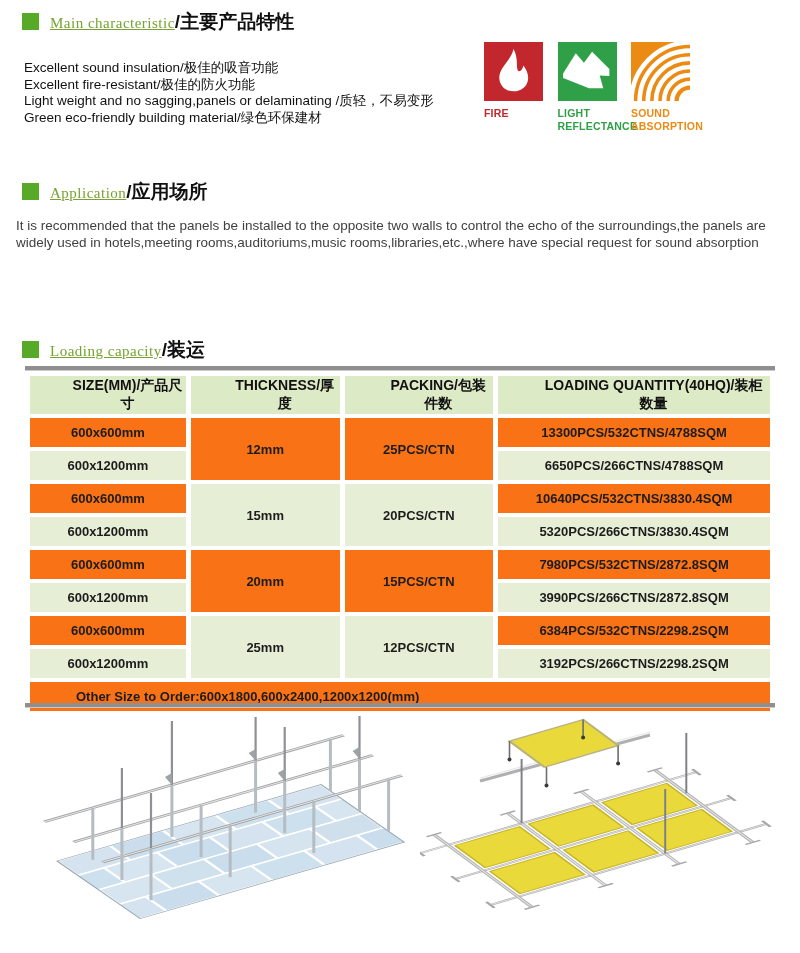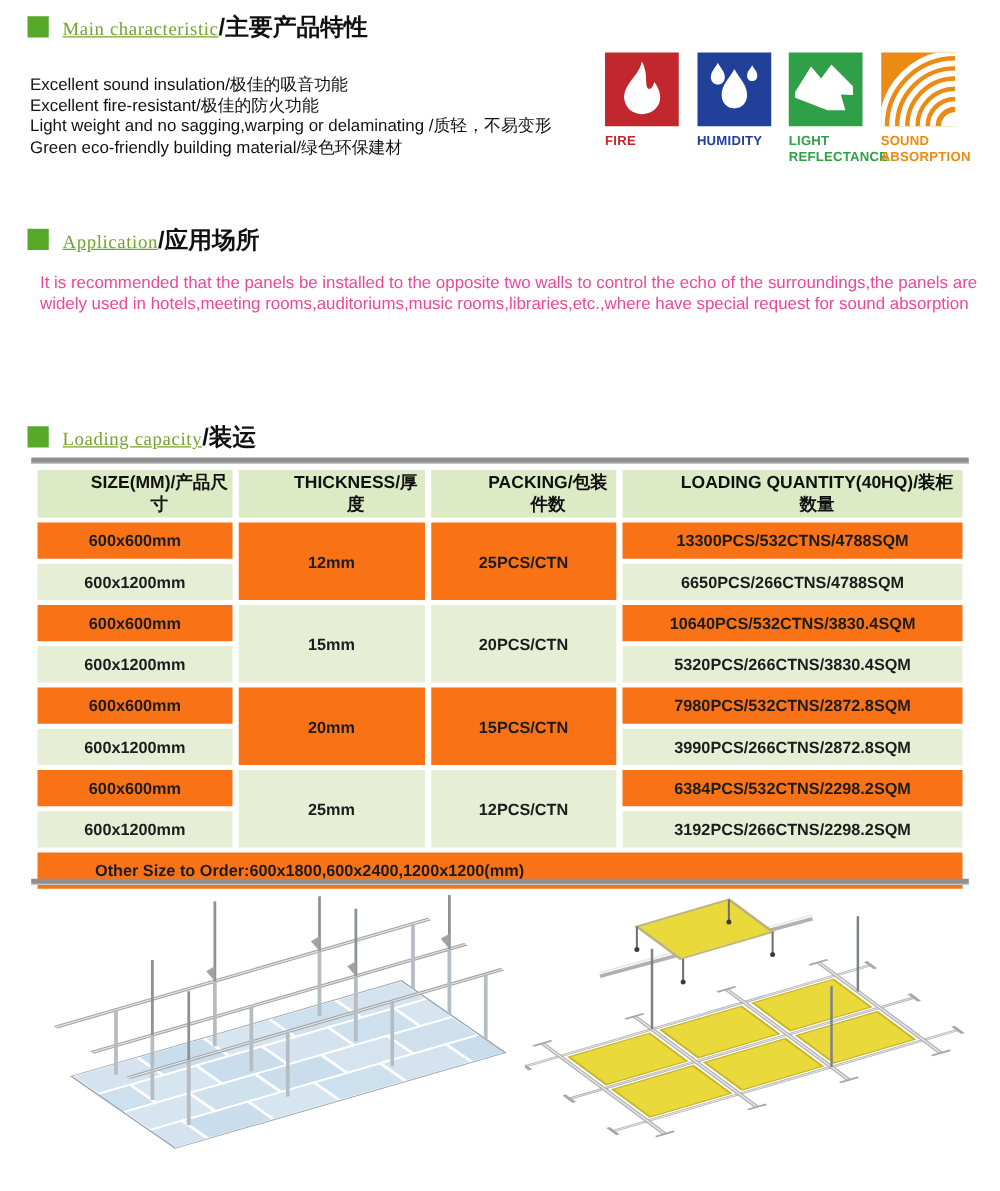--- a/index.html
+++ b/index.html
@@ -14,22 +14,22 @@
   
   .features{position:absolute;left:24px;top:60px;font-size:13.5px;line-height:16.5px;color:#111;}
   
   .icon-row{position:absolute;left:484px;top:42px;display:flex;}
   .icon-block{width:73.5px;}
   .icon-sq{width:59px;height:59px;position:relative;}
   .icon-sq svg{display:block;}
   .icon-label{margin-top:6px;font-size:10.5px;font-weight:700;line-height:12.5px;
               letter-spacing:.2px;white-space:nowrap;}
   
-  .app-text{position:absolute;left:32px;top:217px;width:756px;font-size:13.5px;
-            line-height:17px;color:#ec4899;}
+  .app-text{position:absolute;left:16px;top:217px;width:756px;font-size:13.5px;
+            line-height:17px;color:#404040;}
   
   .bar{position:absolute;left:25px;width:750px;height:4px;background:#8f8f8f;
        border-bottom:1px solid #c9c9c9;}
   
   .ltable{position:absolute;left:25px;top:372px;width:750px;border-collapse:separate;
           border-spacing:5px 4px;table-layout:fixed;}
   .ltable th{height:28px;background:#ddeac6;font-size:14px;font-weight:700;color:#111;padding-left:40px;}
   .ltable td{height:27px;font-size:13px;font-weight:700;color:#1c1c1c;text-align:center;
              vertical-align:middle;}
   .gray{background:#f97316;}
@@ -43,51 +43,35 @@
 
 <div class="page">
 
   <div class="heading" style="top:9px">
     <span class="sq"></span><span class="h-en">Main characteristic</span><span class="h-zh">/主要产品特性</span>
   </div>
 
   <div class="features">
     <div>Excellent sound insulation/极佳的吸音功能</div>
     <div>Excellent fire-resistant/极佳的防火功能</div>
-    <div>Light weight and no sagging,warping or delaminating /质轻，不易变形</div>
+    <div>Light weight and no sagging,panels or delaminating /质轻，不易变形</div>
     <div>Green eco-friendly building material/绿色环保建材</div>
   </div>
 
   <div class="icon-row">
     <div class="icon-block">
       <div class="icon-sq" style="background: rgb(193, 39, 45);">
         <svg width="59" height="59" viewBox="0 0 58 58">
           <path fill="#fff" d="M29 7 C27.5 14 23 18.5 19.5 23.5 C16 28.5 14.5 32.5 15.2 37
             C16.3 44 22 48.5 29 48.5 C36.5 48.5 42.5 43.8 43.3 36.8 C43.9 31.8 41.8 27.5 38.8 23.2
             C37.6 27.8 35.4 29.6 33.8 28.4 C31.8 26.9 32.8 20.4 31.8 15.2 C31.1 11.5 30.2 9 29 7 Z"></path>
         </svg>
       </div>
       <div class="icon-label" style="color: rgb(193, 39, 45);">
         <div>FIRE</div>
-          <div></div>
-      </div>
-    </div>
-    <div class="icon-block">
-      <div class="icon-sq" style="background: rgb(33, 64, 154);">
-        <svg width="59" height="59" viewBox="0 0 58 58">
-          <path fill="#fff" d="M29 13 C25 20.5 19 25.5 19 33.5 C19 39.8 23.5 44 29 44
-            C34.5 44 39 39.8 39 33.5 C39 25.5 33 20.5 29 13 Z"></path>
-          <path fill="#fff" d="M16 8 C13.8 12.2 10.5 15 10.5 19.4 C10.5 22.9 13 25.2 16 25.2
-            C19 25.2 21.5 22.9 21.5 19.4 C21.5 15 18.2 12.2 16 8 Z"></path>
-          <path fill="#fff" d="M43 10 C41.4 13 39 15 39 18.2 C39 20.8 40.8 22.5 43 22.5
-            C45.2 22.5 47 20.8 47 18.2 C47 15 44.6 13 43 10 Z"></path>
-        </svg>
-      </div>
-      <div class="icon-label" style="color: rgb(33, 64, 154);">
-        <div>HUMIDITY</div>
           <div></div>
       </div>
     </div>
     <div class="icon-block">
       <div class="icon-sq" style="background: rgb(47, 160, 72);">
         <svg width="59" height="59" viewBox="0 0 58 58">
           <path fill="#fff" d="M5 31 L17.5 11 L25.5 20.5 L33.5 9.5 L50.5 26.5 L50.5 33.5
             L41 33 L44.5 45.5 L30.5 45.5 L5 35.5 Z"></path>
         </svg>
       </div>

